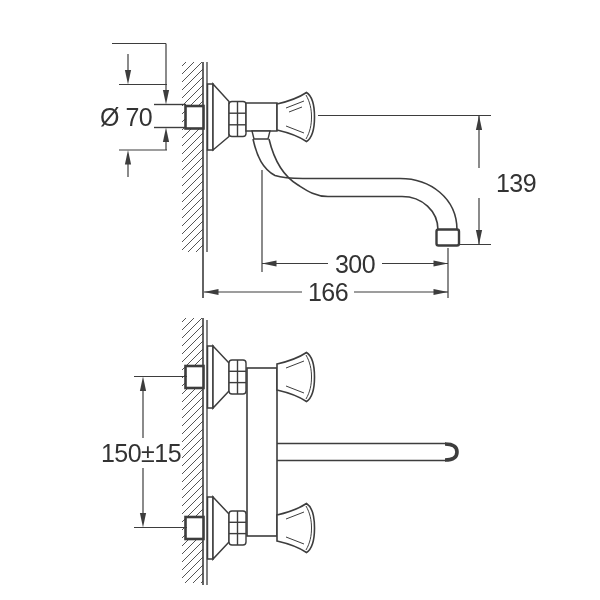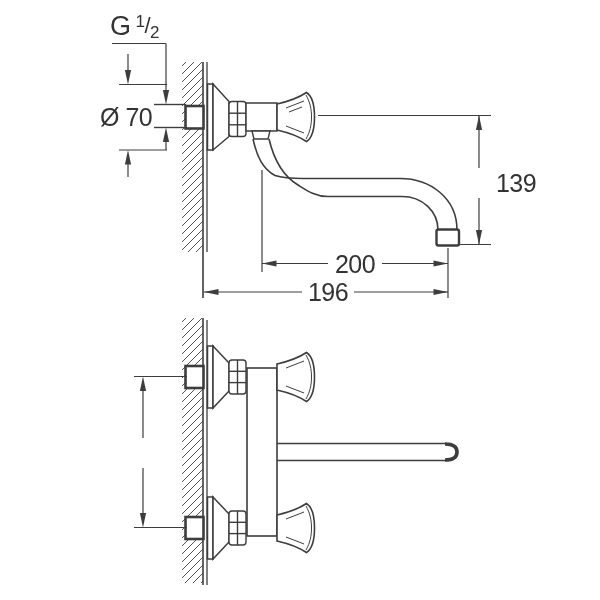--- a/index.html
+++ b/index.html
@@ -175,26 +175,24 @@
         <line x1="134" y1="376.5" x2="187" y2="376.5"></line>
         <line x1="134" y1="527.5" x2="187" y2="527.5"></line>
         <line x1="143" y1="388" x2="143" y2="438"></line>
         <line x1="143" y1="468" x2="143" y2="516"></line>
         <polygon points="143,376.5 139.9,391 146.1,391" fill="#3d3d3d" stroke="none"></polygon>
         <polygon points="143,527.5 139.9,513 146.1,513" fill="#3d3d3d" stroke="none"></polygon>
       </g>
     </g>
   </svg>
 
-  <div class="dim-label thread-label" style="left:110px;top:13px;">
-    <span>G</span><span class="sup">1</span><span class="slash">/</span><span class="sub">2</span>
-  </div>
 
   <div class="dim-label" style="left:100px;top:104px;">Ø 70</div>
 
   <div class="dim-label center" style="left:455px;top:170px;width:50px;margin-left:36px;">139</div>
 
-  <div class="dim-label center" style="left:330px;top:251px;width:50px;">200</div>
+  <div class="dim-label center" style="left:330px;top:251px;width:50px;">300</div>
 
-  <div class="dim-label center" style="left:303px;top:279px;width:50px;">196</div>
+  <div class="dim-label center" style="left:303px;top:279px;width:50px;">166</div>
 
+  <div class="dim-label center" style="left:98px;top:440px;width:86px;">150±15</div>
 
 </div>
 
 </body></html>

